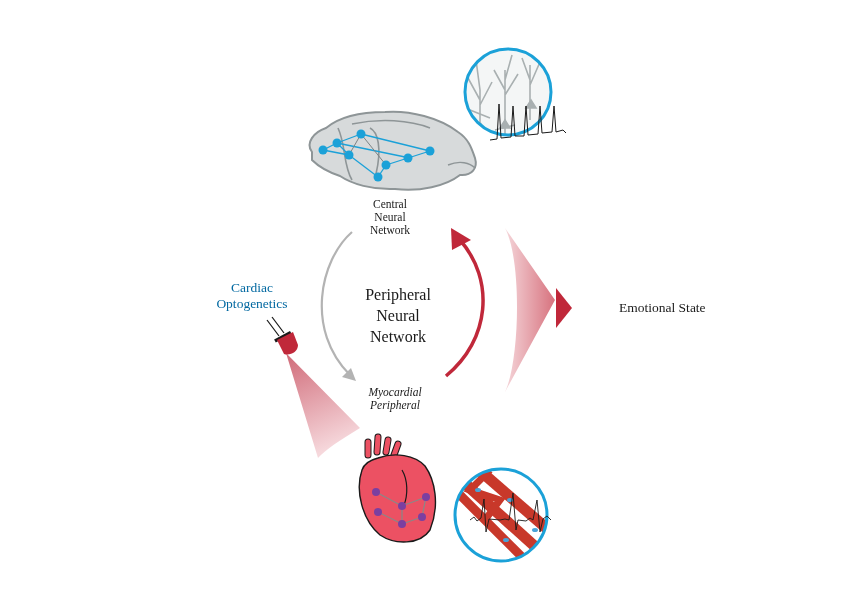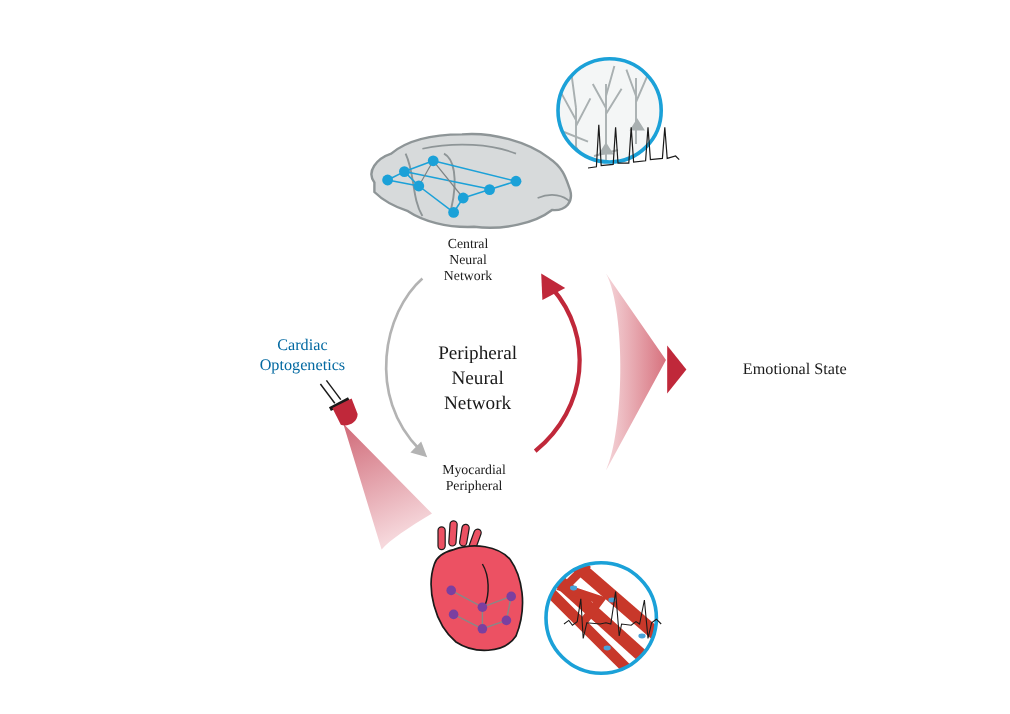--- a/index.html
+++ b/index.html
@@ -150,21 +150,21 @@
   <div>Neural</div>
   <div>Network</div>
 </div>
 
 <div class="lbl big" style="left:350px;top:285px;width:96px;font-family:Liberation Serif, serif;">
   <div>Peripheral</div>
   <div>Neural</div>
   <div>Network</div>
 </div>
 
-<div class="lbl small" style="left:355px;top:386px;width:80px;">
+<div class="lbl small" style="left:355px;top:386px;width:80px;font-style:italic;">
   <div>Myocardial</div>
   <div>Peripheral</div>
 </div>
 
 <div class="lbl red" style="left:202px;top:280px;width:100px;font-size:13.5px;">
   <div>Cardiac</div>
   <div>Optogenetics</div>
 </div>
 
 <div class="lbl" style="left:576px;top:300px;font-size:13.5px;text-align:left;white-space:nowrap;margin-left:43px;">Emotional State</div>

